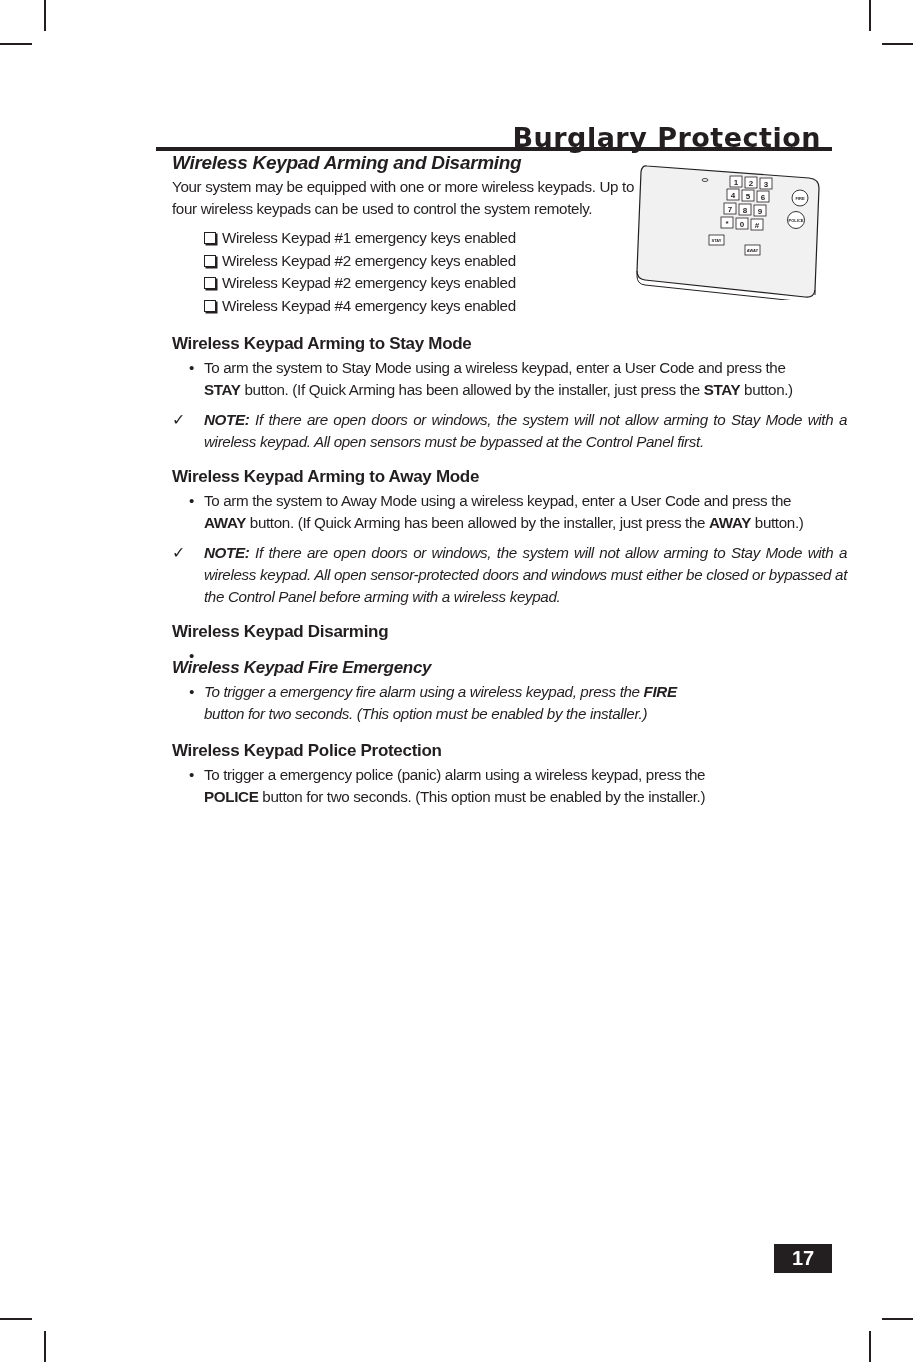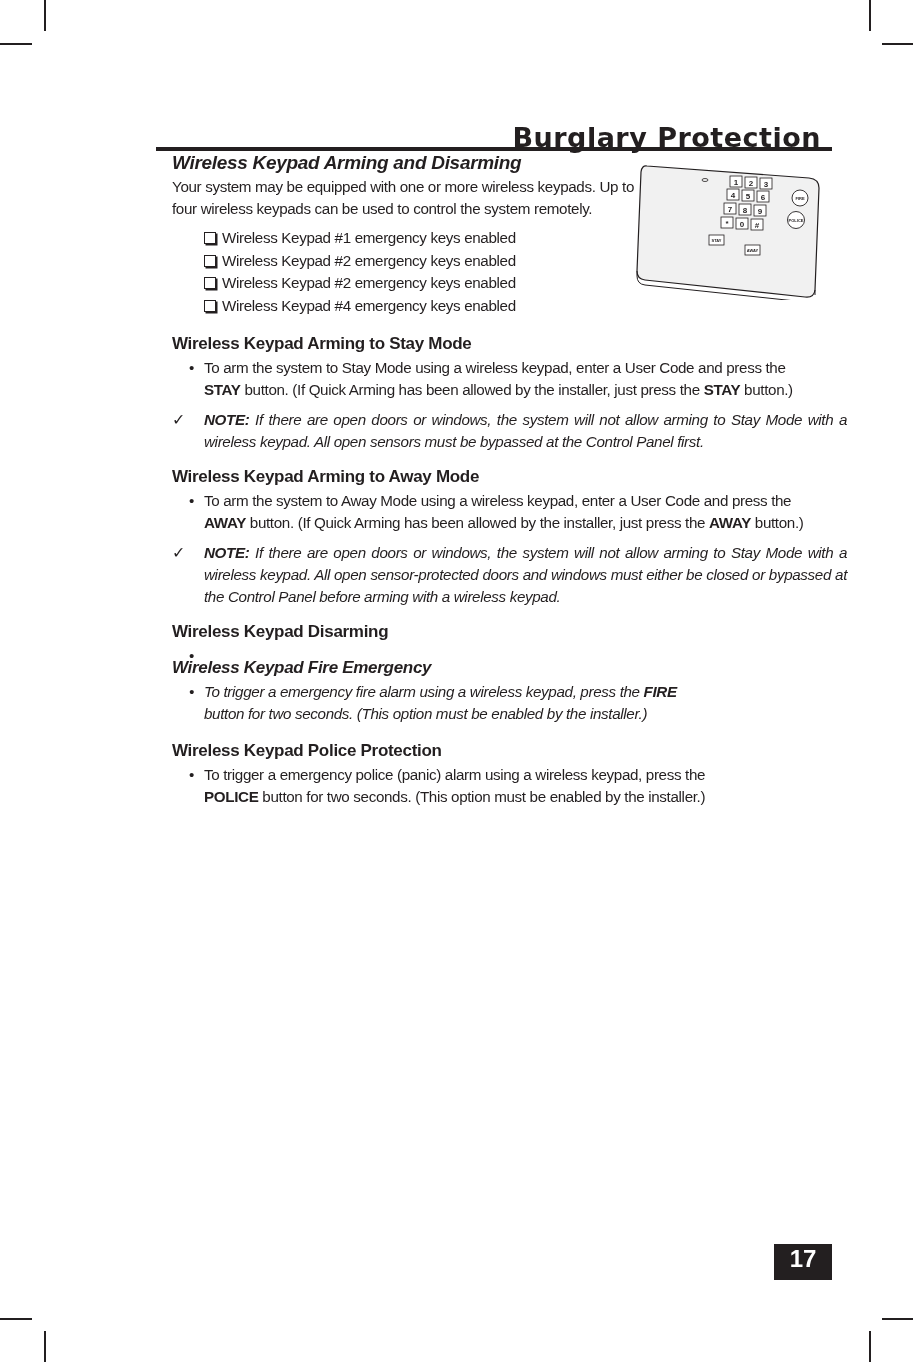--- a/index.html
+++ b/index.html
@@ -20,22 +20,22 @@
   .cbox { display:inline-block; width:10px; height:10px; border:1.3px solid #231f20; margin-right:6px;
           box-shadow:1.5px 1.5px 0 #231f20; }
   .h2 { font-size:17px; font-weight:bold; margin:0 0 3px 0; letter-spacing:-0.3px; }
   .bullet { position:relative; padding-left:32px; font-size:15.2px; line-height:22px; letter-spacing:-0.35px; }
   .bullet .dot { position:absolute; left:17px; top:0; }
   .note { position:relative; padding-left:32px; font-style:italic; font-size:15.2px; line-height:22px;
           text-align:justify; letter-spacing:-0.35px; margin-top:8px; }
   .note .chk { position:absolute; left:0; top:0; font-style:normal; font-size:16px; }
   .section { margin-top:14px; }
   .keypad-img { position:absolute; left:633px; top:158px; width:196px; height:142px; }
-  .page-num { position:absolute; left:774px; top:1244px; width:58px; height:36px; background:#231f20;
-              color:#fff; font-size:24px; font-weight:bold; text-align:center; line-height:29px; }
+  .page-num { position:absolute; left:774px; top:1244px; width:58px; height:29px; background:#231f20;
+              color:#fff; font-size:20px; font-weight:bold; text-align:center; line-height:29px; }
 </style>
 </head>
 <body>
 
 <div class="crop" style="left:44px;top:0;width:1.5px;height:31px;"></div>
 <div class="crop" style="left:0;top:43px;width:32px;height:1.5px;"></div>
 <div class="crop" style="left:869px;top:0;width:1.5px;height:31px;"></div>
 <div class="crop" style="left:882px;top:43px;width:31px;height:1.5px;"></div>
 <div class="crop" style="left:0;top:1318px;width:32px;height:1.5px;"></div>
 <div class="crop" style="left:44px;top:1331px;width:1.5px;height:31px;"></div>

